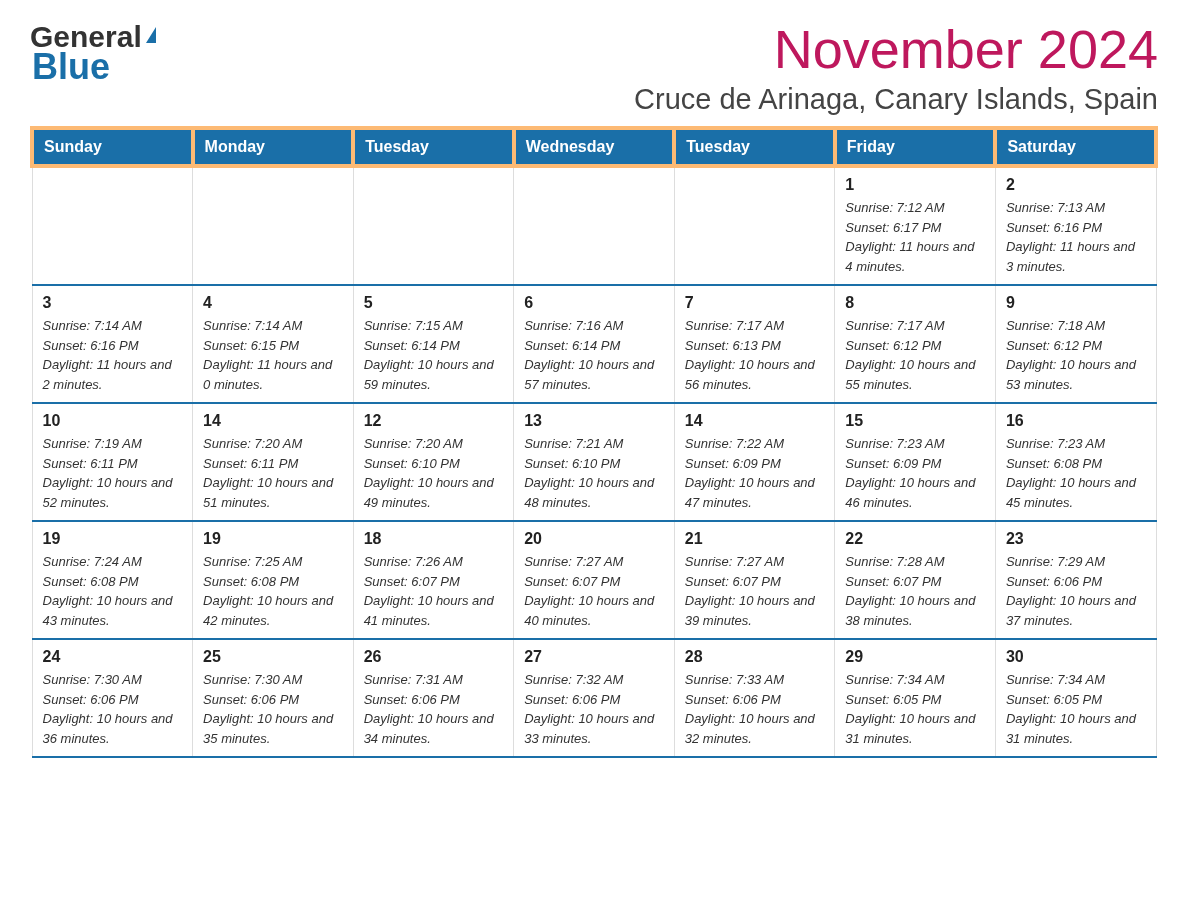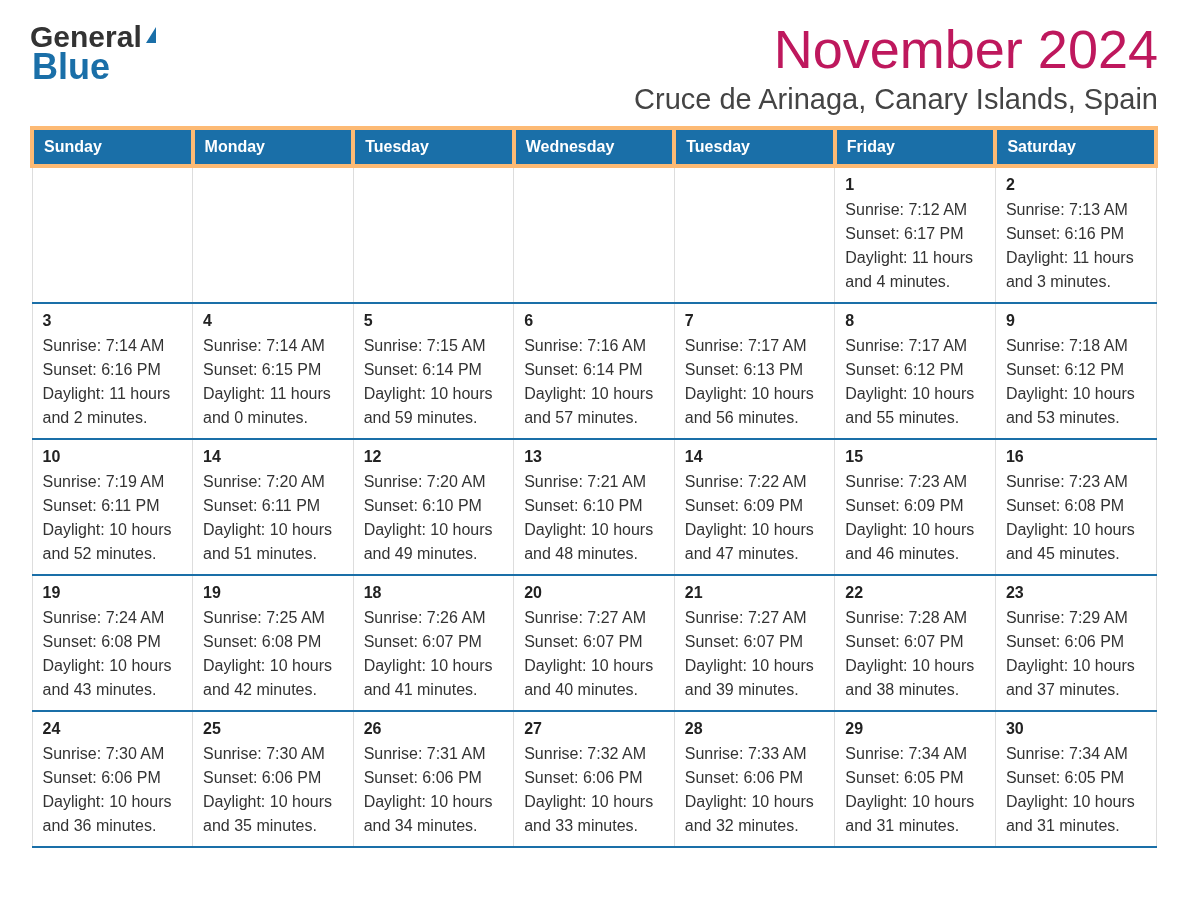--- a/index.html
+++ b/index.html
@@ -53,23 +53,24 @@
       width: 14.28%;
       height: 110px;
     }
     .day-number {
       font-size: 16px;
       font-weight: bold;
       color: #222;
       margin-bottom: 4px;
     }
     .day-info {
-      font-size: 16px;
+      font-size: 13px;
       line-height: 1.5;
       color: #333;
+      font-style: italic;
     }
     .empty-cell {
       background: #fff;
     }
   </style>
 </head>
 <body>
 
 <div id="header">
   <div id="logo">

